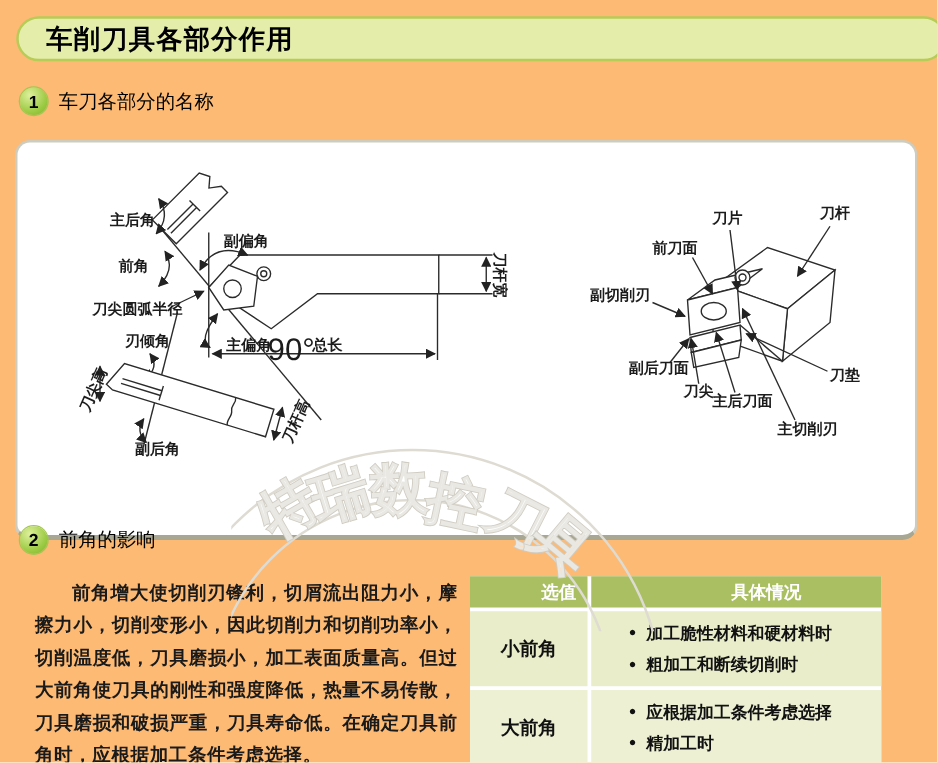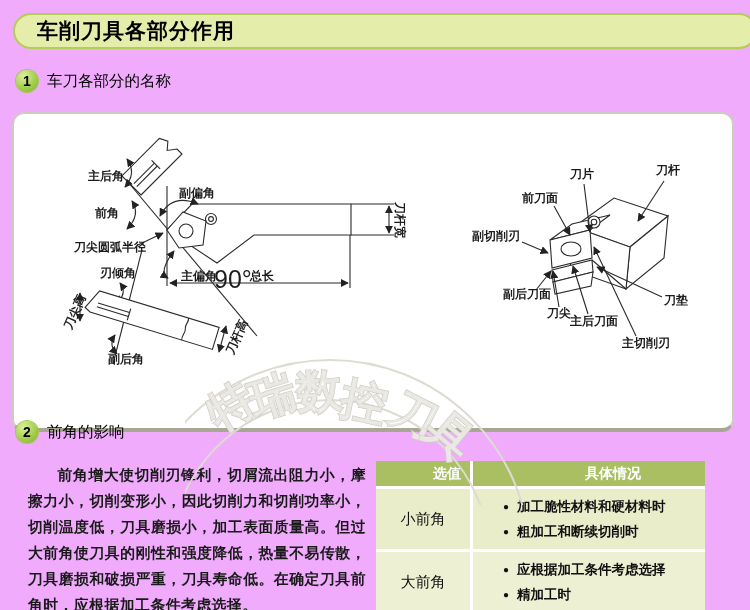--- a/index.html
+++ b/index.html
@@ -1,16 +1,16 @@
 <!DOCTYPE html>
 <html><head>
 <meta charset="utf-8">
 <style>
   html,body{margin:0;padding:0;background:#fff;}
-  .page{position:relative;width:750px;height:610px;background:#f0abfc;overflow:hidden;
+  .page{position:relative;width:750px;height:610px;background:#fdba74;overflow:hidden;
         font-family:"Liberation Sans",sans-serif;color:#111;}
   .header-pill{position:absolute;left:13px;top:13px;width:718px;height:32px;
         background:#e4edaa;border:2px solid #b6cc57;border-radius:18px;
         display:flex;align-items:center;padding-left:22px;}
   .header-pill span{font-size:21px;font-weight:700;letter-spacing:1px;color:#000;}
   .section-head{position:absolute;left:16px;display:flex;align-items:center;gap:9px;}
   .badge{width:22px;height:22px;border-radius:50%;
         background:radial-gradient(circle at 35% 28%, #dff09c, #9ccb44 62%, #7fb32f);
         box-shadow:0 0 0 1px #a4c654;display:flex;align-items:center;justify-content:center;
         font-size:14px;font-weight:700;color:#000;}
@@ -25,21 +25,21 @@
         stroke:#cfccc2;stroke-width:1.4;paint-order:stroke;}
   .para{position:absolute;left:28px;top:462px;width:338px;margin:0;
         font-size:14.8px;line-height:26px;font-weight:600;color:#1a1a1a;
         text-align:justify;text-indent:2em;letter-spacing:0.5px;}
   .ptable{position:absolute;left:376px;top:461px;width:329px;
         display:grid;grid-template-columns:94px 1fr;gap:3px;background:#fff;}
   .th{background:#a9bf62;color:#fff;font-size:14px;font-weight:700;
         display:flex;align-items:center;justify-content:center;height:25px;padding-left:48px;}
   .td{font-size:13.5px;font-weight:600;color:#111;}
   .cell-label{display:flex;align-items:center;justify-content:center;
-        font-size:15px;font-weight:400;}
+        font-size:15px;font-weight:700;}
   .cell-items{display:flex;flex-direction:column;justify-content:center;
         padding:7px 8px 7px 30px;gap:4px;}
   .rowbg1{background:#e9edca;min-height:48px;box-sizing:border-box;}
   .rowbg2{background:#edf0d3;min-height:52px;box-sizing:border-box;}
   .li{display:flex;align-items:center;gap:8px;line-height:21px;}
   .bullet{font-size:10px;line-height:1;color:#111;}
 </style>
 </head>
 <body>
 

